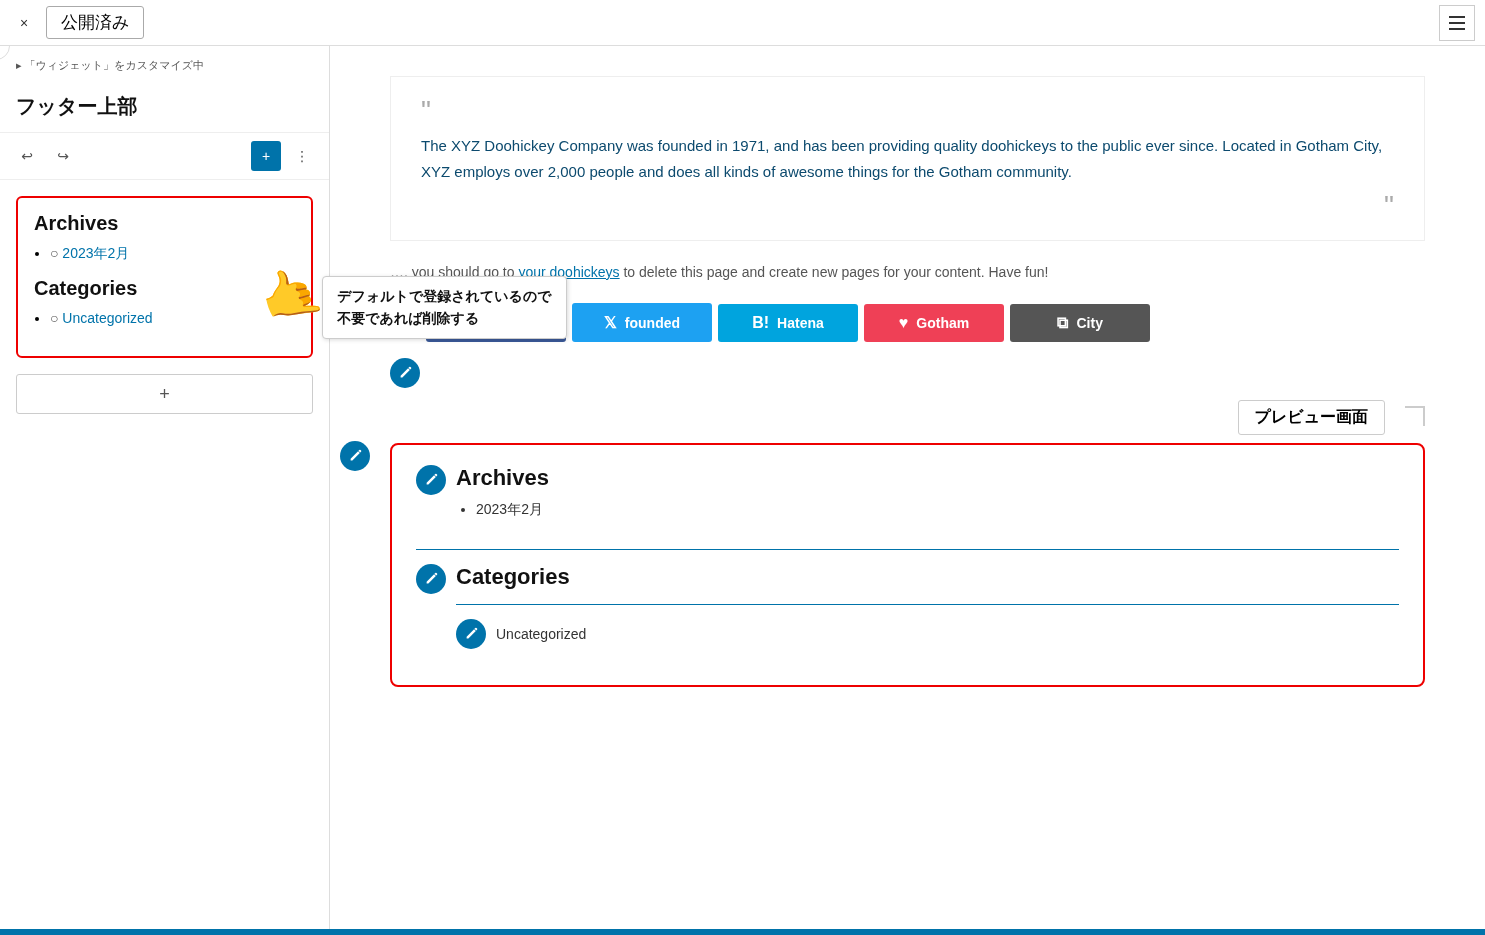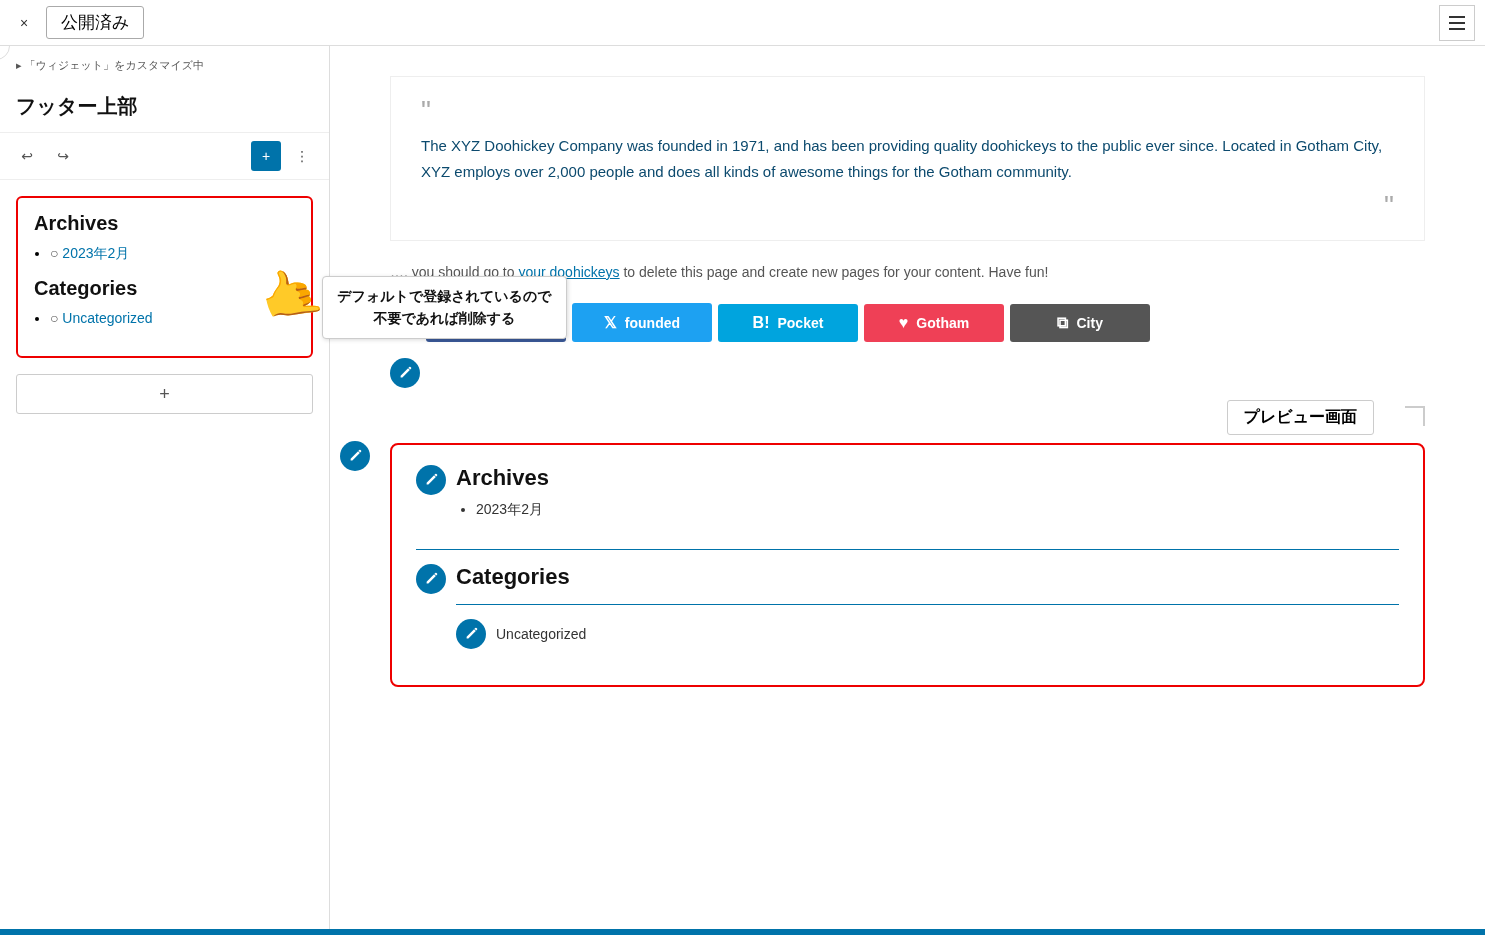--- a/index.html
+++ b/index.html
@@ -171,21 +171,20 @@
       background: #fff;
       border: 1px solid #ccc;
       padding: 8px 14px;
       border-radius: 4px;
       font-size: 14px;
       font-weight: bold;
       color: #111;
       white-space: nowrap;
       line-height: 1.6;
       box-shadow: 1px 1px 4px rgba(0,0,0,0.15);
-      text-align: center;
     }
 
     .add-block-btn {
       border: 1px solid #ccc;
       background: #fff;
       width: 100%;
       height: 40px;
       font-size: 18px;
       cursor: pointer;
       color: #555;
@@ -454,42 +453,42 @@
         <button class="share-btn facebook">
           <span class="btn-icon">f</span>
           <span>Facebook</span>
         </button>
         <button class="share-btn twitter">
           <span class="btn-icon">𝕏</span>
           <span>founded</span>
         </button>
         <button class="share-btn hatena">
           <span class="btn-icon">B!</span>
-          <span>Pocket</span>
+          <span>Hatena</span>
         </button>
         <button class="share-btn pocket">
           <span class="btn-icon">♥</span>
           <span>Gotham</span>
         </button>
         <button class="share-btn copy">
           <span class="btn-icon">⧉</span>
           <span>City</span>
         </button>
       </div>
 
       <div style="margin-bottom:12px">
         <div class="edit-icon-btn">
           <svg viewBox="0 0 16 16">
               <path d="M11.5 2.5l2 2L5 13H3v-2L11.5 2.5zm1.4-1.4a1 1 0 0 1 1.4 0l.6.6a1 1 0 0 1 0 1.4l-1 1-2-2 1-1z"></path>
             </svg>
         </div>
       </div>
 
       <div style="position:relative; margin-bottom:20px;">
-        <div style="display:flex; justify-content:flex-end; align-items:flex-start; gap:11px; margin-bottom:-2px;">
+        <div style="display:flex; justify-content:flex-end; align-items:flex-start; gap:0; margin-bottom:-2px;">
           <div class="preview-label">プレビュー画面</div>
           <div style="width:20px;height:20px;border-top:2px solid #ccc;border-right:2px solid #ccc;margin-top:6px;"></div>
         </div>
 
         <div class="footer-preview-box">
 
           <div class="section-row">
             <div class="edit-icon-btn">
               <svg viewBox="0 0 16 16">
                   <path d="M11.5 2.5l2 2L5 13H3v-2L11.5 2.5zm1.4-1.4a1 1 0 0 1 1.4 0l.6.6a1 1 0 0 1 0 1.4l-1 1-2-2 1-1z"></path>

